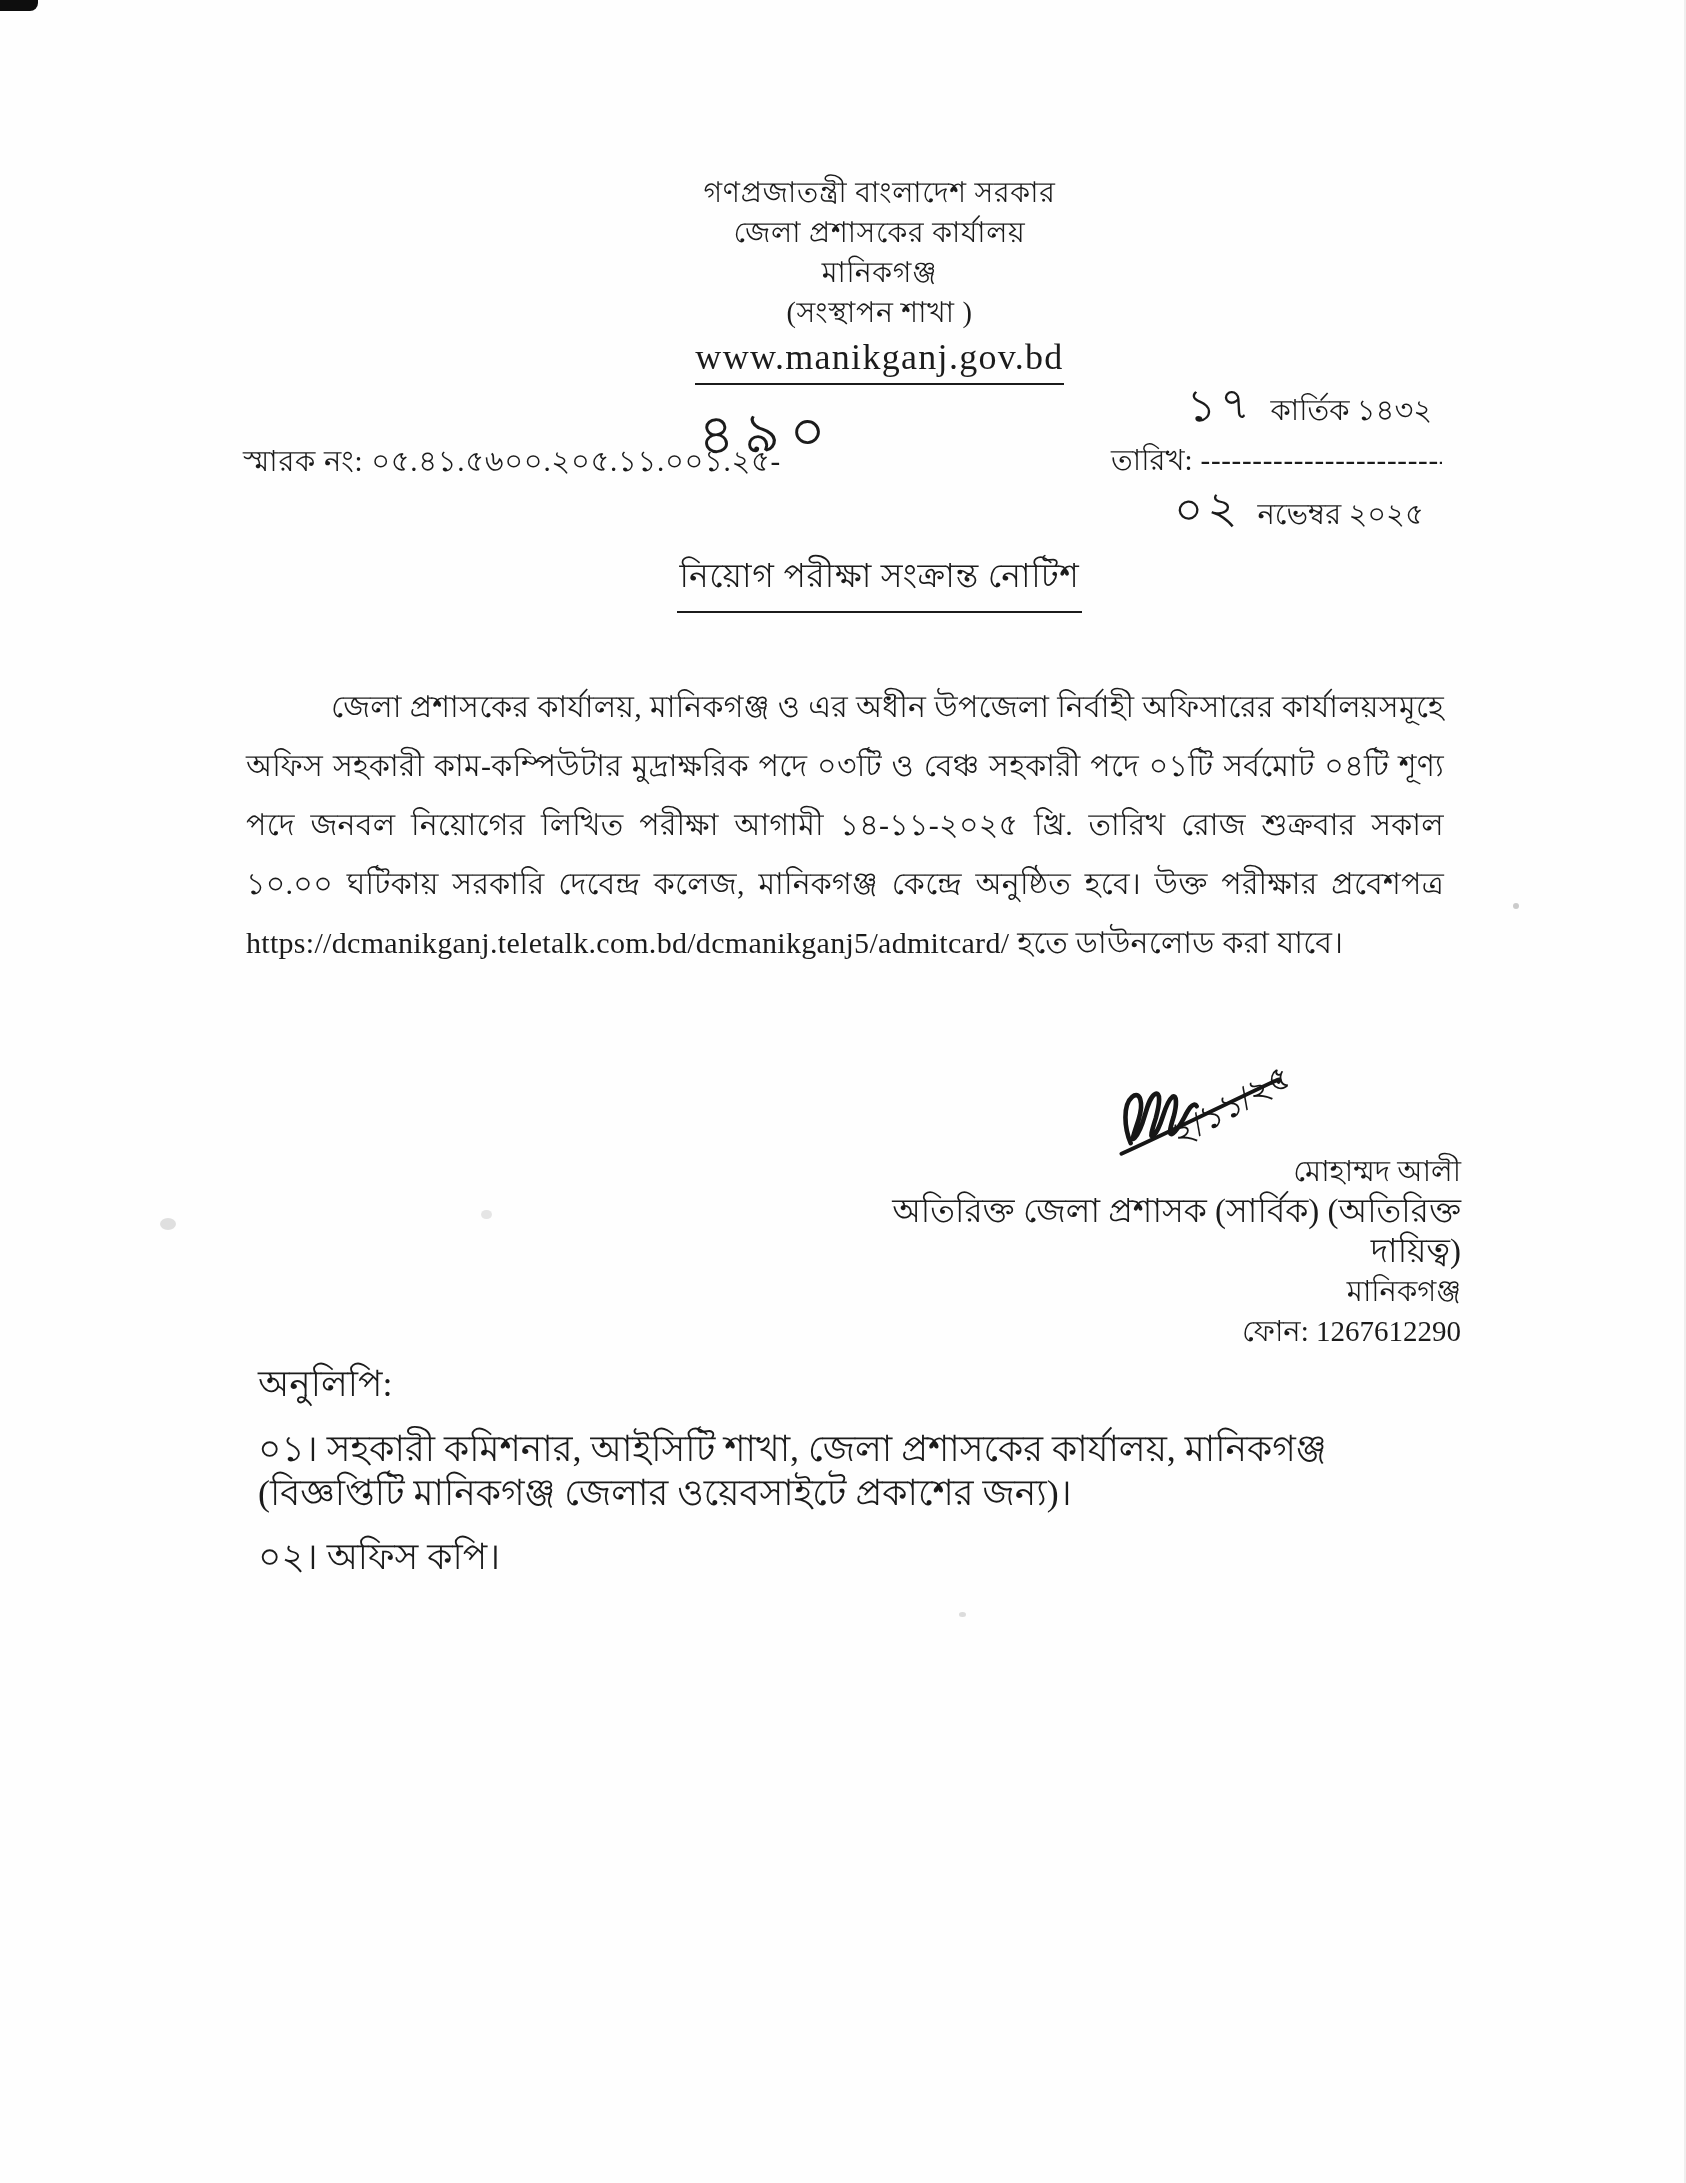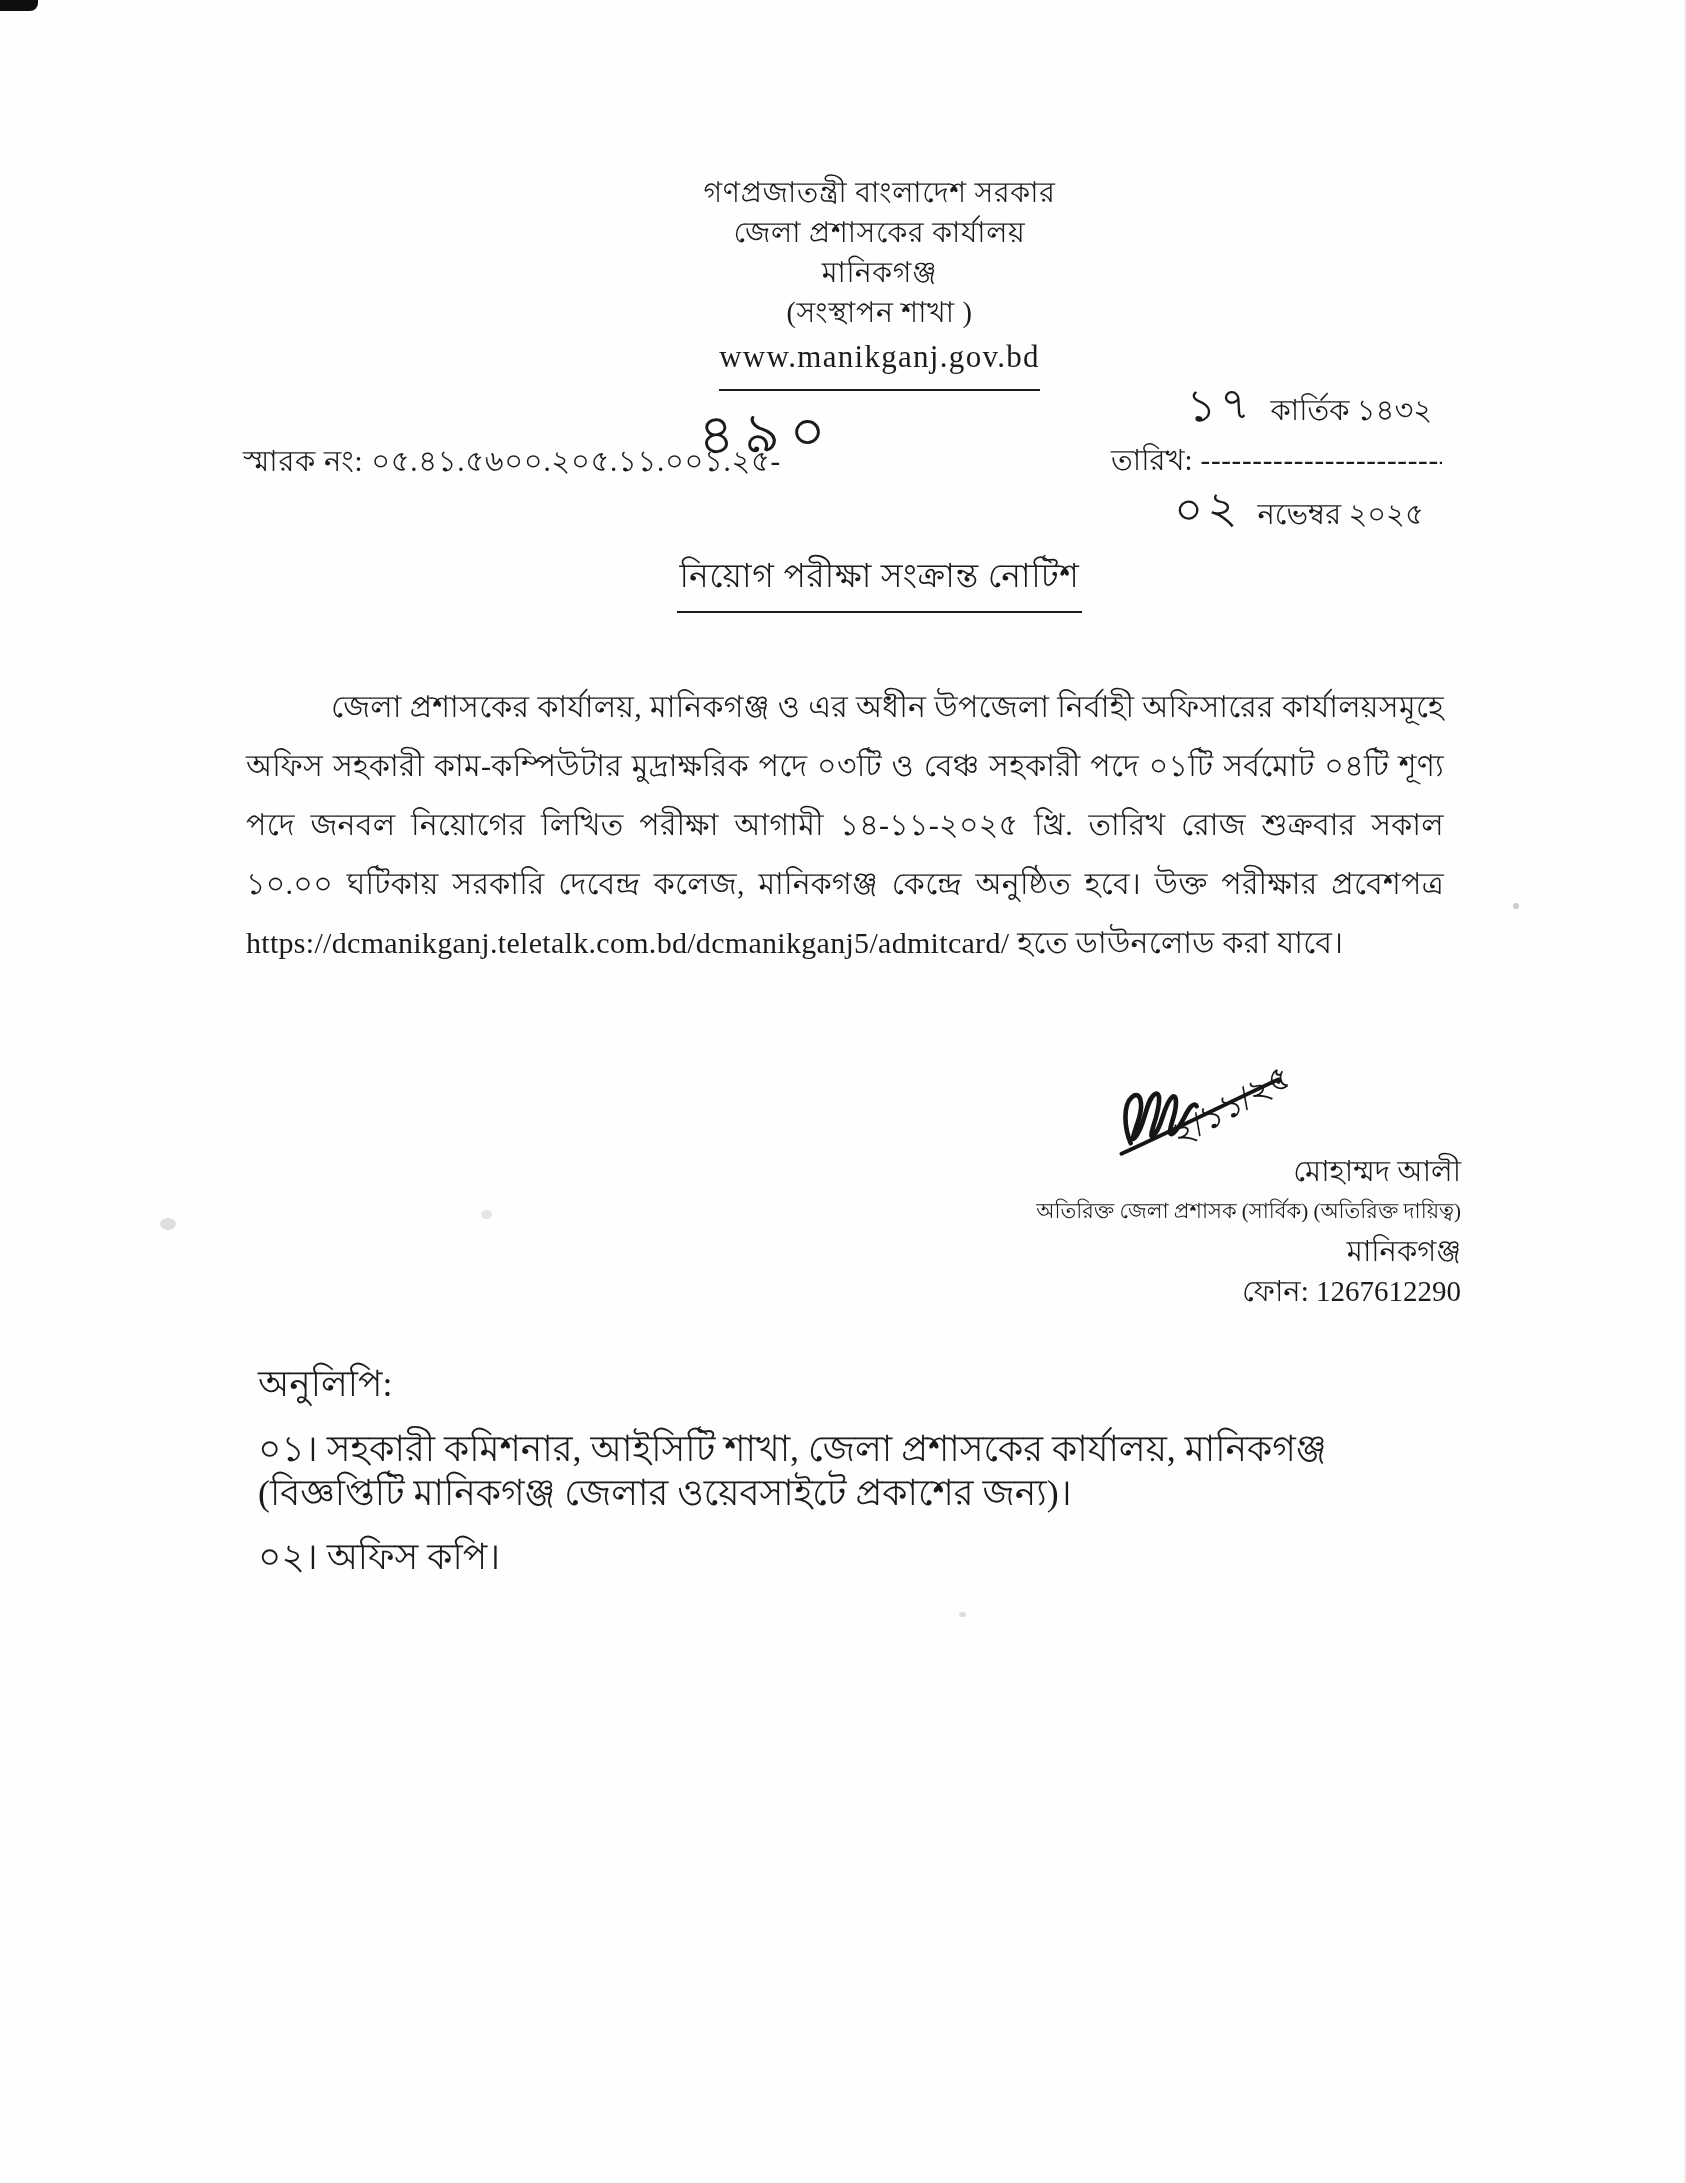--- a/index.html
+++ b/index.html
@@ -34,22 +34,22 @@
   .s4{left:959px;top:1612px;width:6.6px;height:5.3px;opacity:.30;}
 
   
   .header{
     position:absolute;top:173px;left:0;width:100%;
     text-align:center;font-size:28.4px;line-height:40px;margin-left:36px;
   }
   .header .org-line{letter-spacing:0.7px;}
   .website{
     display:inline-block;margin-top:5.3px;
-    font-size:31px;letter-spacing:1.3px;
-    border-bottom:2.6px solid #1b1b1b;padding-bottom:13px;
+    font-size:36px;letter-spacing:1.3px;
+    border-bottom:2.6px solid #1b1b1b;padding-bottom:7px;
     line-height:38px;
   }
 
   
   .memo-label{
     position:absolute;top:438px;left:243px;
     font-size:29px;letter-spacing:0.7px;
   }
   .memo-handwritten{
     position:absolute;top:405px;left:698px;
@@ -89,21 +89,21 @@
     letter-spacing:0.3px;
   }
   .url-text{font-family:"Liberation Serif","DejaVu Serif",serif;letter-spacing:0.3px;}
 
   
   .sig-svg{position:absolute;top:1064px;left:1116px;}
   .sig-block{
     position:absolute;top:1151px;left:853px;width:608px;
     text-align:right;font-size:29px;line-height:40px;
   }
-  .sig-block .designation{font-size:21px;}
+  .sig-block .designation{font-size:33px;}
 
   
   .distribution{
     position:absolute;top:1362px;left:258px;width:1204px;
     font-size:36px;line-height:44px;
   }
   .distribution .dist-heading{margin-bottom:21px;}
   .distribution .dist-item-2{margin-top:20px;}
 </style>
 </head>

